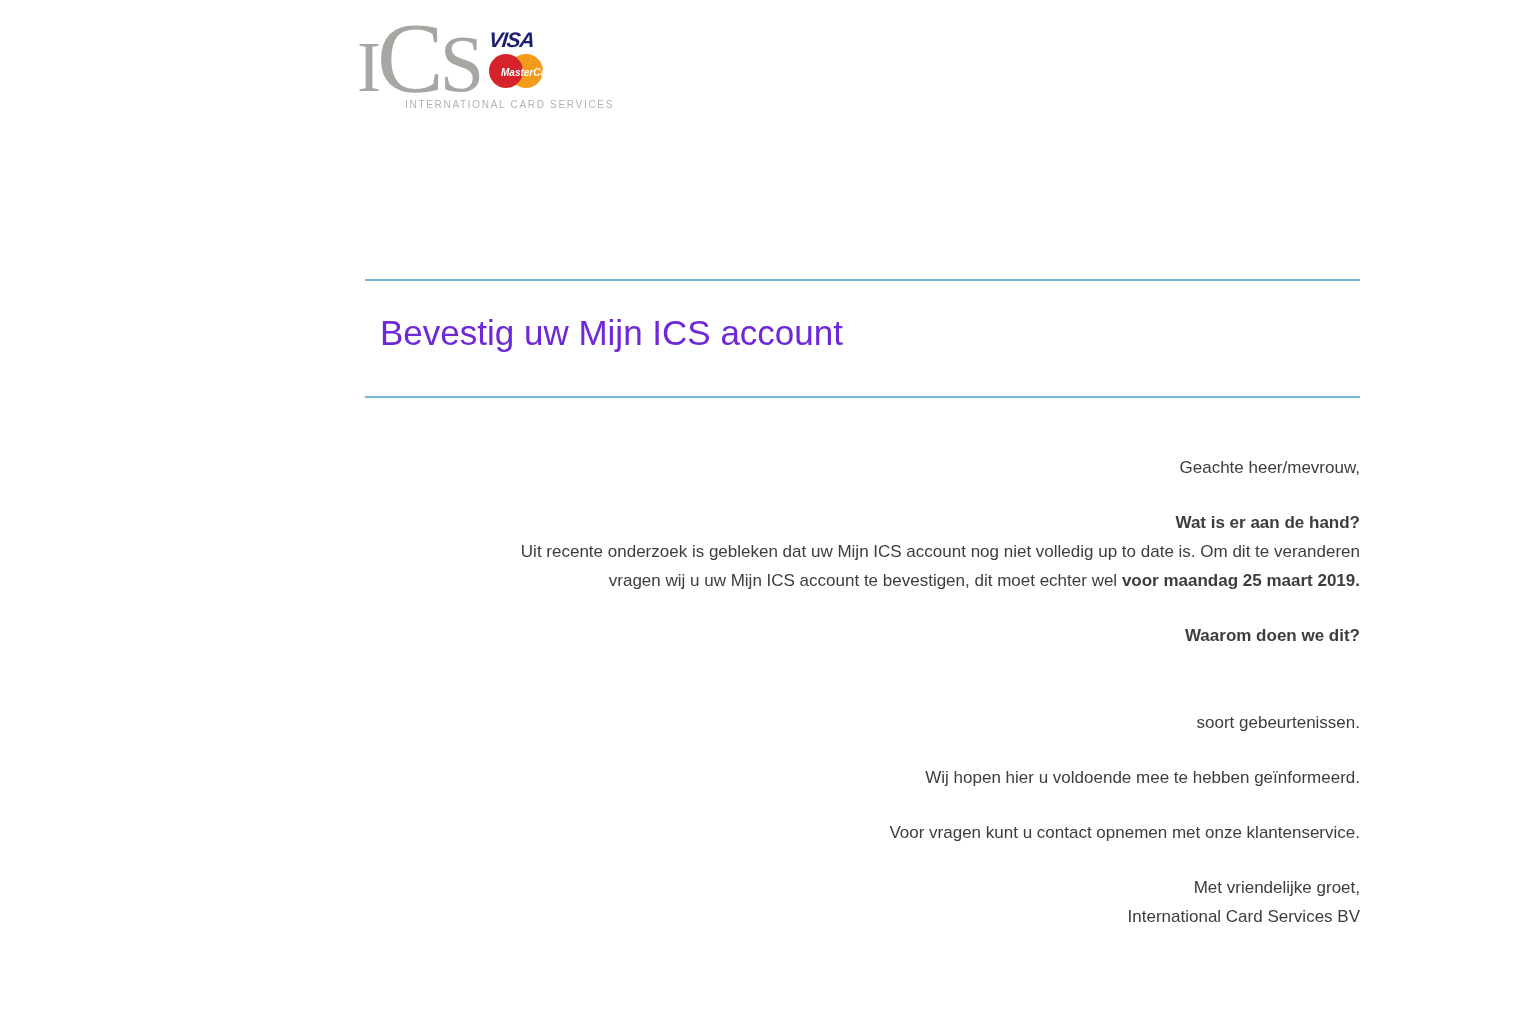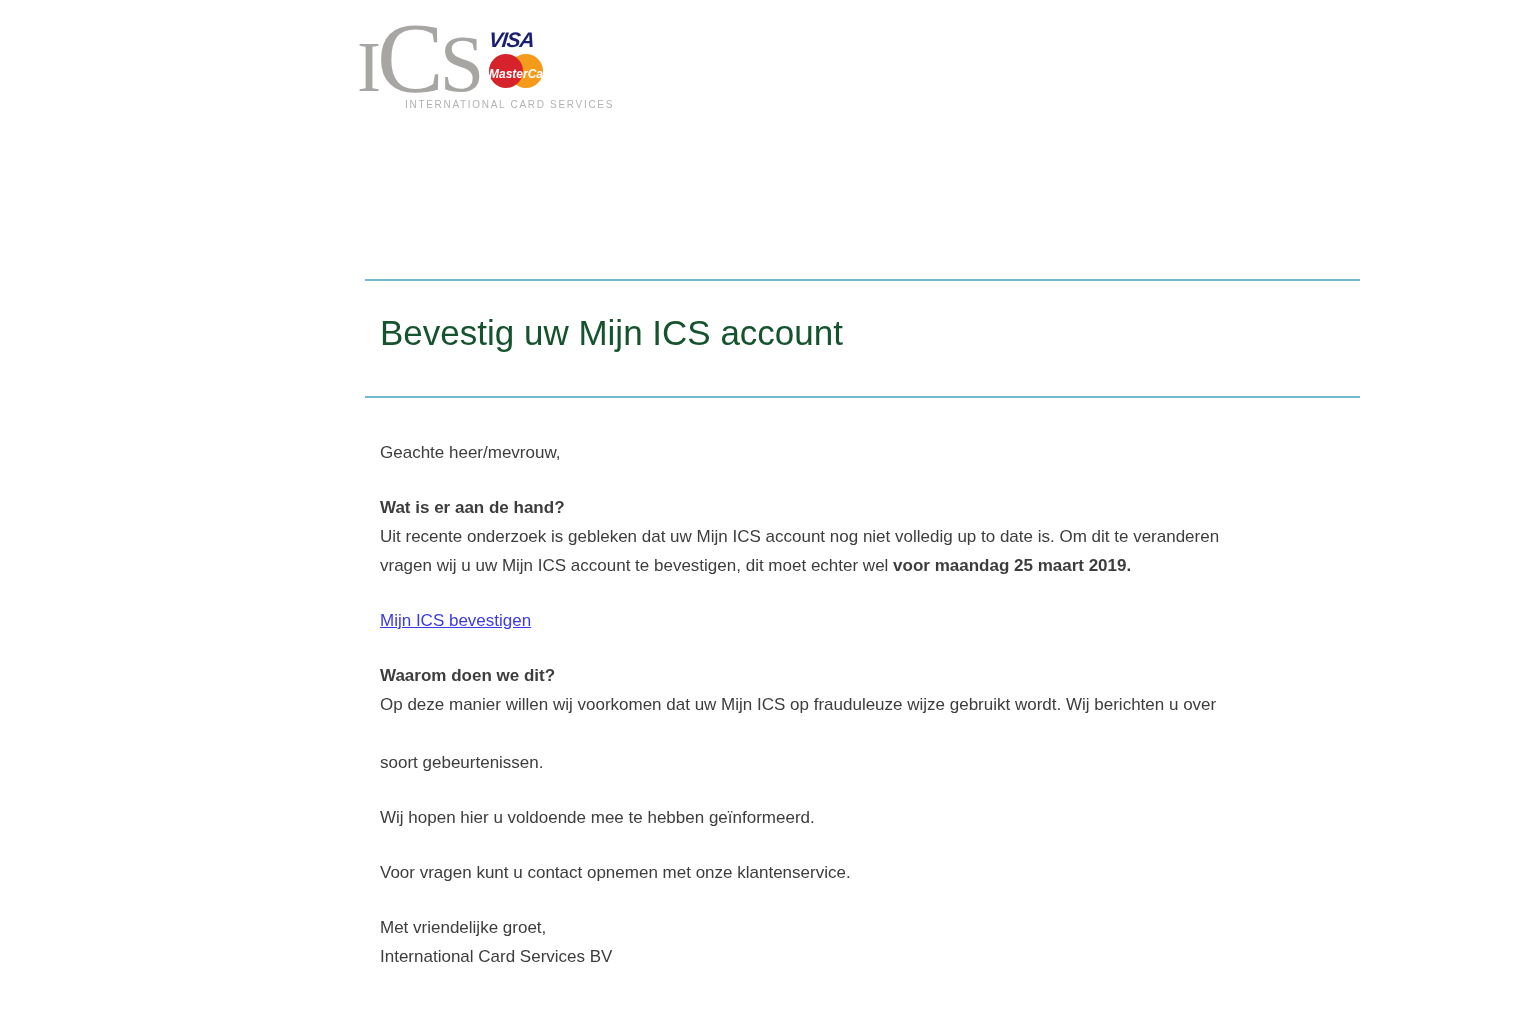--- a/index.html
+++ b/index.html
@@ -35,22 +35,22 @@
     font-weight: bold;
     font-size: 21px;
     letter-spacing: -1px;
     transform: skewX(-6deg);
   }
   .mc { position: relative; height: 36px; margin-top: 2px; width: 56px; }
   .mc-circle { position: absolute; width: 34px; height: 34px; border-radius: 50%; top: 0; }
   .mc-red    { left: 0;    background: #d6232b; z-index: 2; }
   .mc-orange { left: 20px; background: #f49b1c; z-index: 1; }
   .mc-label {
-    position: absolute; z-index: 3; top: 13px; left: 0; width: 54px;
-    color: #ffffff; font-size: 12px; font-style: italic; font-weight: bold;
+    position: absolute; z-index: 3; top: 13px; left: 12px; width: 54px;
+    color: #ffffff; font-size: 10px; font-style: italic; font-weight: bold;
     text-align: center; white-space: nowrap;
   }
   .logo-sub {
     margin-top: 9px;
     color: #b3b2ae;
     font-size: 10px;
     letter-spacing: 1.7px;
     white-space: nowrap;
     margin-left: 48px;
   }
@@ -62,27 +62,28 @@
     top: 279px;
     width: 995px;
     color: #3d3d3d;
   }
   .rule { border: none; height: 2px; background: #74b7d1; margin: 0; }
   h1 {
     margin: 32px 0 43px 15px;
     font-size: 35px;
     line-height: 40px;
     font-weight: 400;
-    color: #14532d;
+    color: #6d28d9;
   }
   .text {
     margin-left: 15px;
-    padding-top: 14px;
+    padding-top: 29px;
     font-size: 17px;
     line-height: 29px;
+    text-align: right;
   }
   .text p { margin: 26px 0; }
   .text b { font-weight: 700; }
   a.confirm { color: #3a3ae6; text-decoration: underline; cursor: pointer; }
 </style>
 </head>
 <body>
 
 <div class="page">
 
@@ -110,27 +111,24 @@
 
     <div class="text">
       <p>Geachte heer/mevrouw,</p>
 
       <p>
         <b>Wat is er aan de hand?</b><br>
         <span>Uit recente onderzoek is gebleken dat uw Mijn ICS account nog niet volledig up to date is. Om dit te veranderen</span><br>
         <span>vragen wij u uw Mijn ICS account te bevestigen, dit moet echter wel </span><b>voor maandag 25 maart 2019.</b><br>
       </p>
 
-      <p>
-        <a href="#" class="confirm">Mijn ICS bevestigen</a>
-      </p>
 
       <p>
         <b>Waarom doen we dit?</b><br>
-        <span>Op deze manier willen wij voorkomen dat uw Mijn ICS op frauduleuze wijze gebruikt wordt. Wij berichten u over</span><br>
+        <br>
         <br>
         <span>soort gebeurtenissen.</span>
       </p>
 
       <p>Wij hopen hier u voldoende mee te hebben geïnformeerd.</p>
 
       <p>Voor vragen kunt u contact opnemen met onze klantenservice.</p>
 
       <p>
         <span>Met vriendelijke groet,</span><br>

